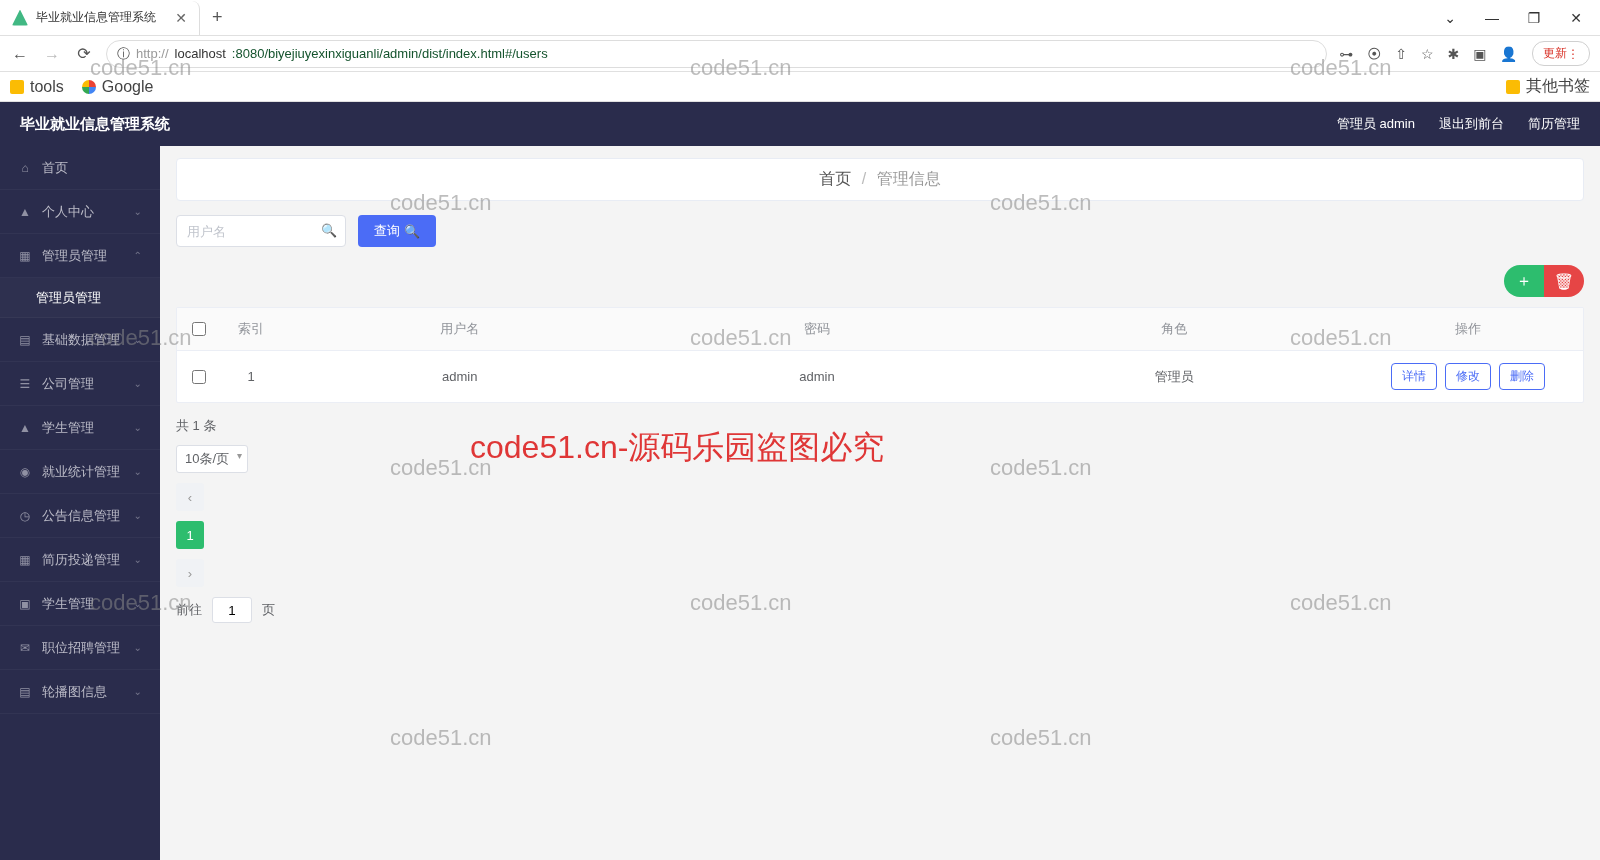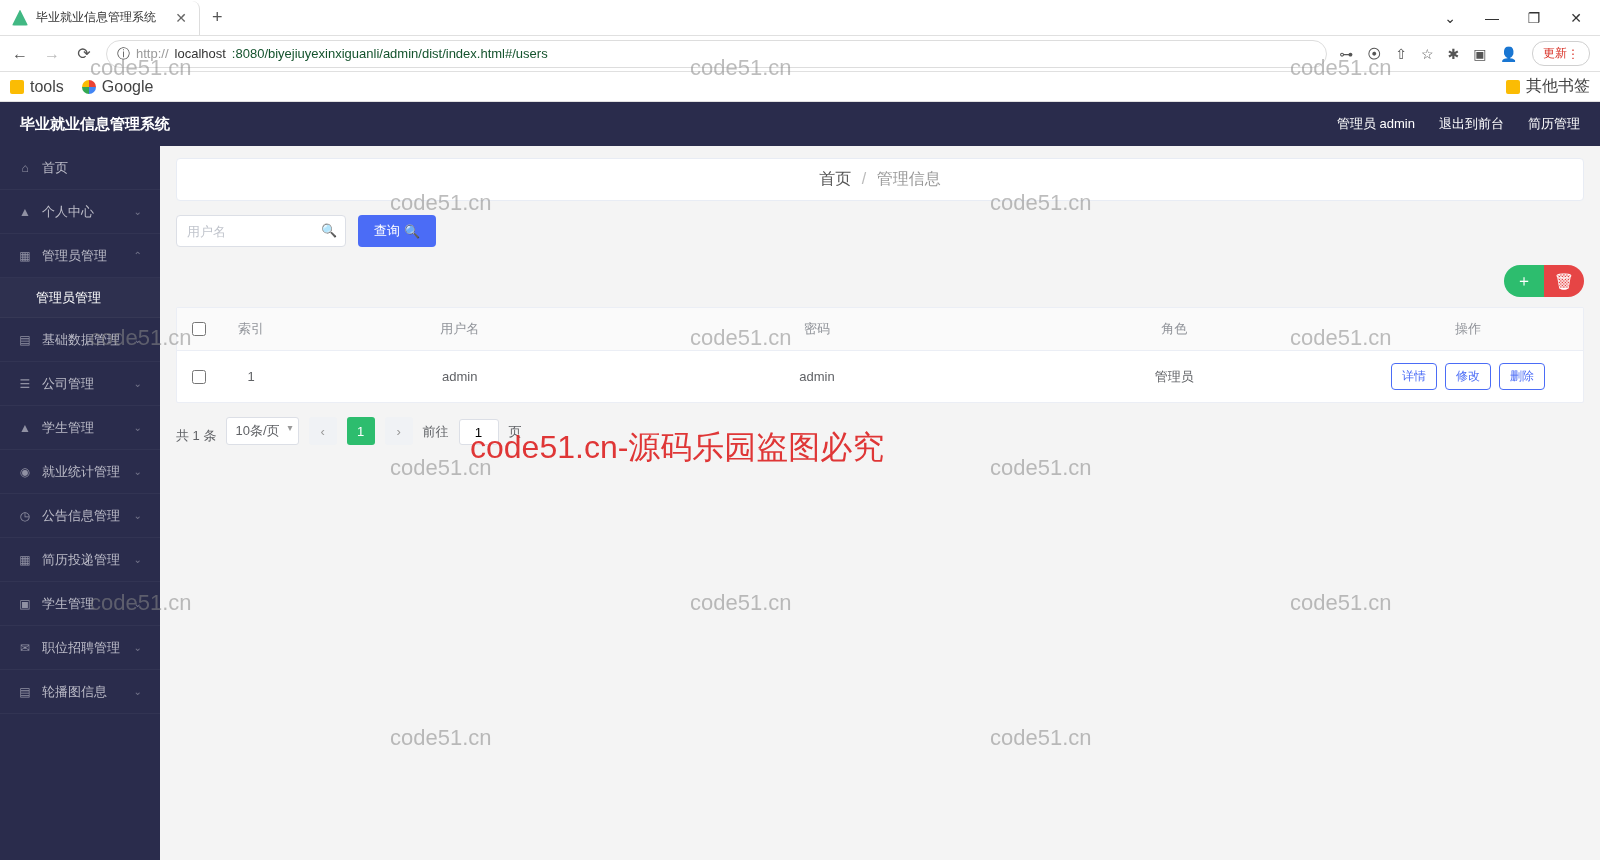--- a/index.html
+++ b/index.html
@@ -68,21 +68,21 @@
 .cell { padding: 12px 10px; display: flex; align-items: center; justify-content: center; }
 .cell-check { width: 44px; }
 .cell-check input { width: 14px; height: 14px; }
 .cell-idx { width: 60px; }
 .cell-user { flex: 1.1; }
 .cell-pw { flex: 1.1; }
 .cell-role { flex: 1.1; }
 .cell-ops { width: 230px; gap: 8px; }
 .op-btn { border: 1px solid #4b6cf6; color: #4b6cf6; background: #fff; border-radius: 4px; padding: 4px 10px; font-size: 12px; cursor: pointer; }
 
-.pagination { display: flex; align-items: flex-end; gap: 10px; margin-top: 14px; font-size: 13px; color: #606266; }
+.pagination { display: flex; align-items: flex-start; gap: 10px; margin-top: 14px; font-size: 13px; color: #606266; flex-direction: column; }
 .page-total { }
 .page-size { border: 1px solid #dcdfe6; border-radius: 3px; padding: 4px 18px 4px 8px; background: #fff; position: relative; }
 .page-size::after { content: "▾"; position: absolute; right: 5px; top: 4px; font-size: 10px; color: #999; }
 .page-btn { width: 28px; height: 28px; background: #f0f2f5; border-radius: 3px; display: inline-flex; align-items: center; justify-content: center; color: #999; cursor: pointer; }
 .page-btn.active { background: #2dbd6e; color: #fff; }
 .page-jump { display: flex; align-items: center; gap: 10px; }
 .page-jump input { width: 40px; height: 26px; border: 1px solid #dcdfe6; border-radius: 3px; text-align: center; }
 
 .watermark { position: absolute; font-size: 22px; color: #888; opacity: 0.55; pointer-events: none; font-family: Arial; }
 .watermark.big { font-size: 32px; color: #d22; opacity: 0.9; font-weight: 500; }

